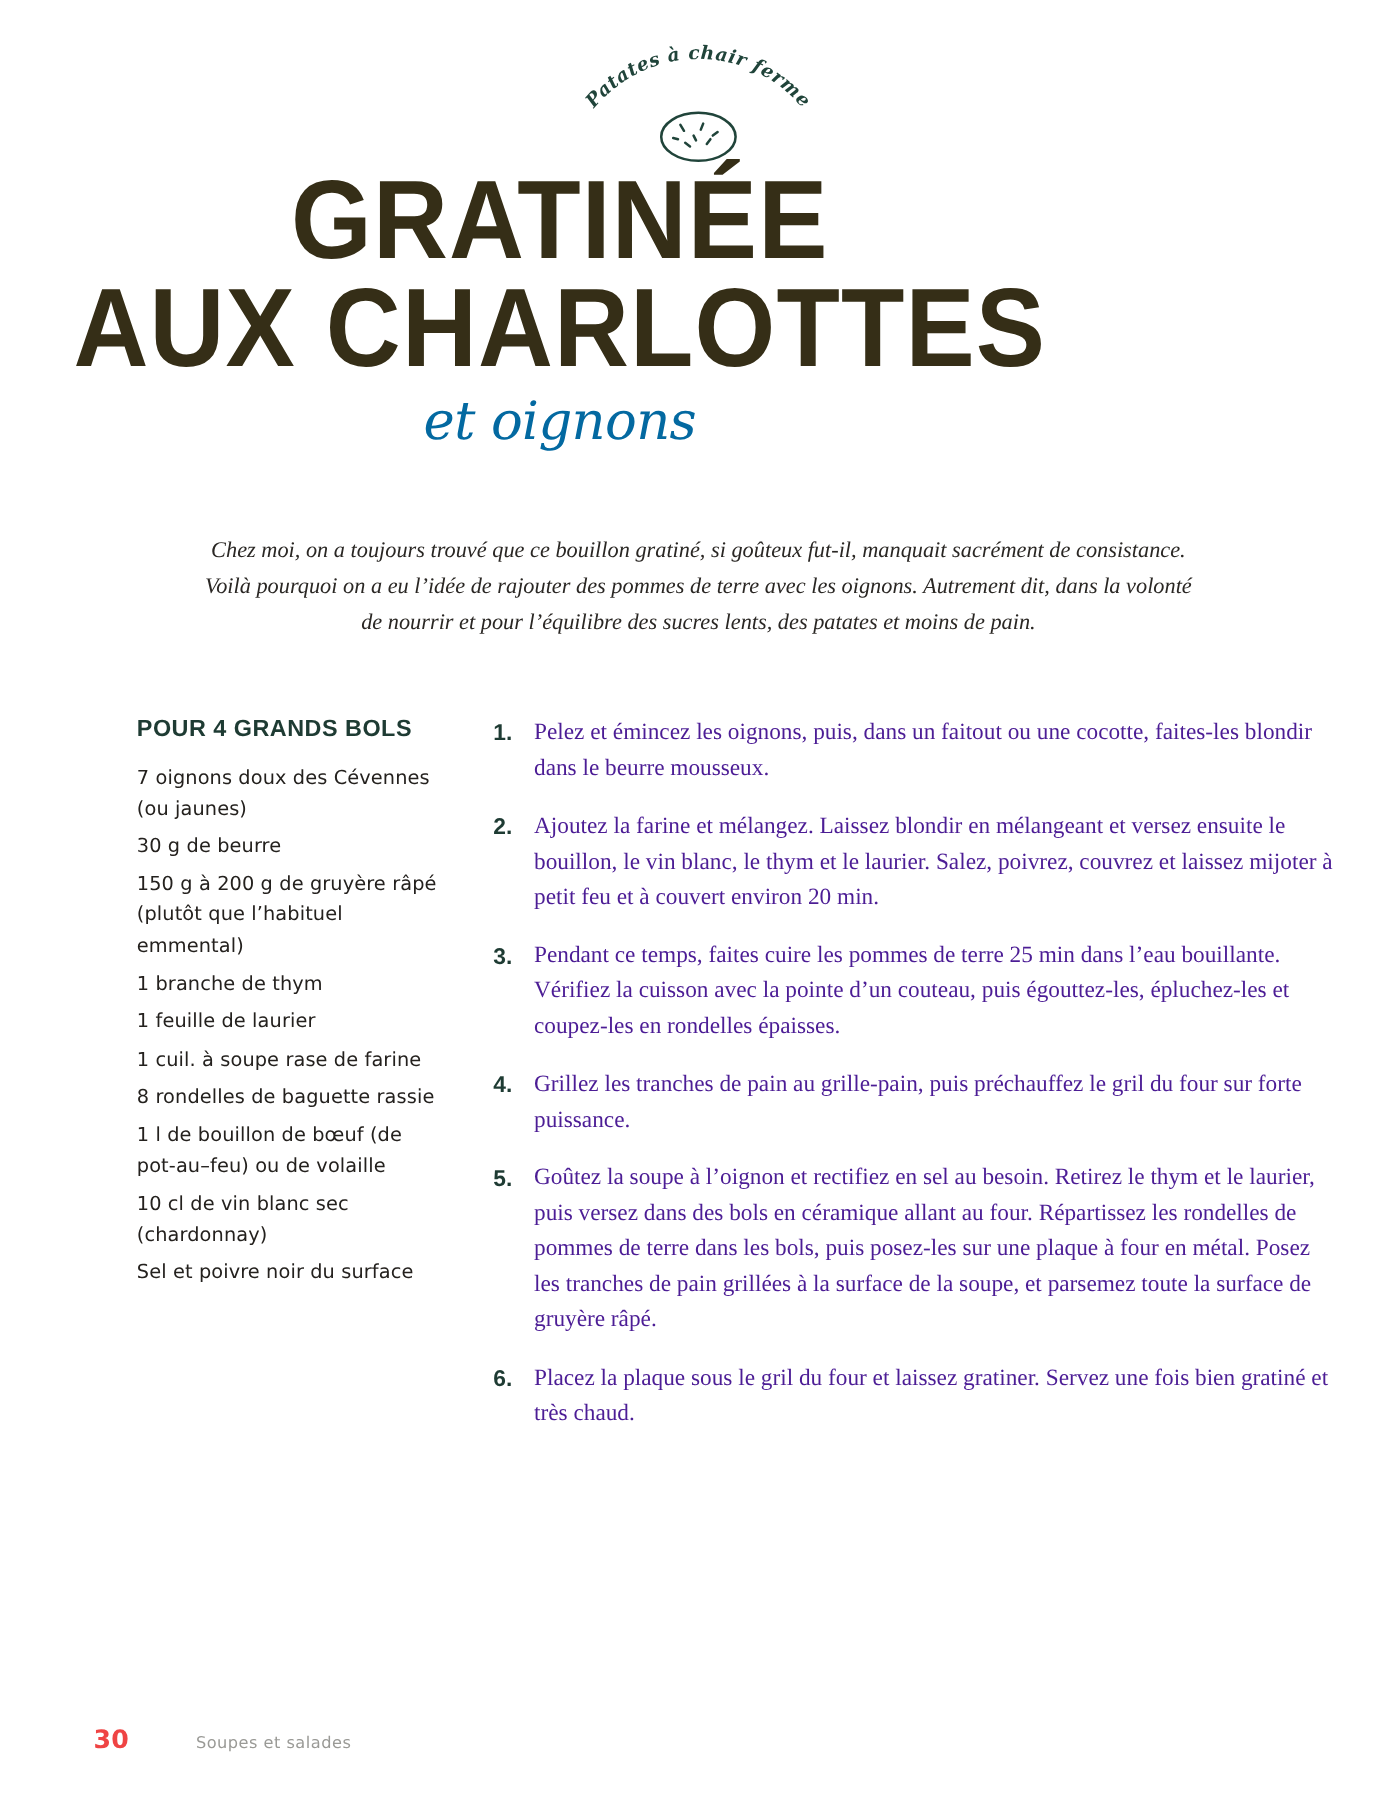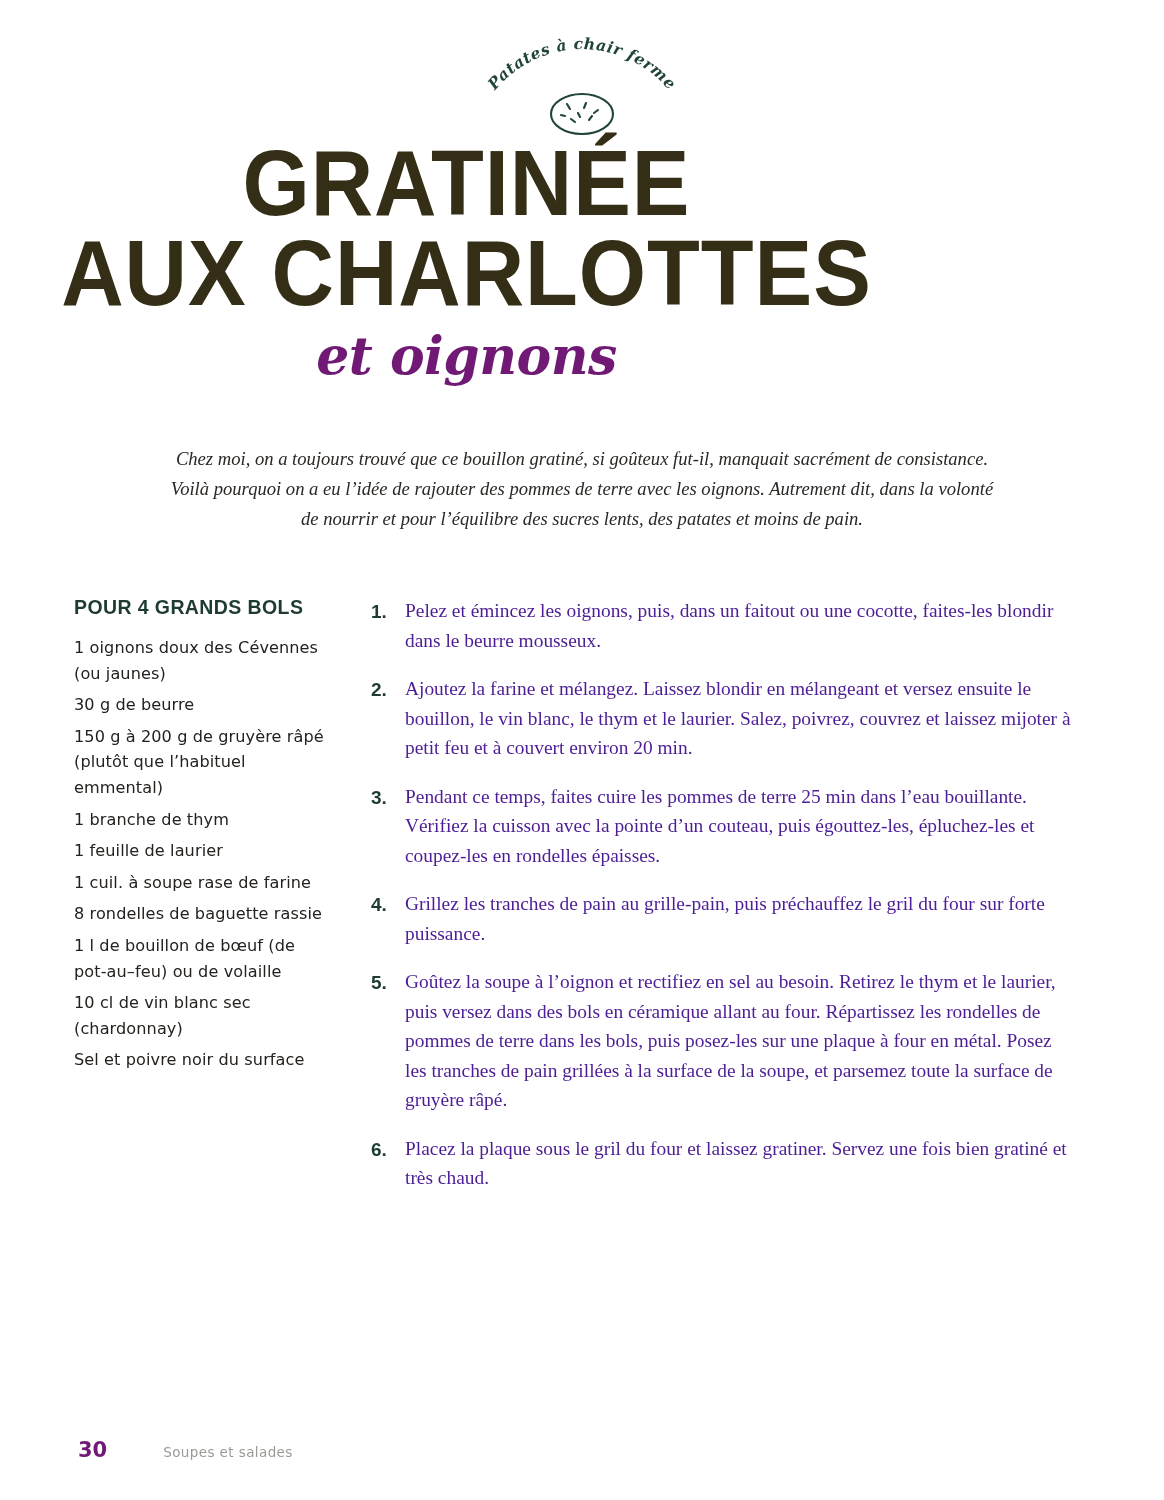--- a/index.html
+++ b/index.html
@@ -72,24 +72,24 @@
     margin: 0;
     transform: scaleX(0.93);
     transform-origin: center center;
   }
   .title-line2 {
     display: block;
   }
   .title-script {
     font-family: "DejaVu Serif", serif;
     font-style: italic;
-    font-weight: 700;
-    font-size: 52px;
+    font-weight: 400;
+    font-size: 44px;
     letter-spacing: -0.5px;
-    color: #701a75;
+    color: #0369a1;
     margin: 12px 0 0 0;
     line-height: 1;
   }
 
   
   .intro {
     position: absolute;
     top: 444px;
     left: 90px;
     width: 984px;
@@ -106,21 +106,21 @@
   .columns {
     position: absolute;
     top: 596px;
     left: 0;
     width: 1164px;
     display: flex;
     align-items: flex-start;
   }
   .col-ingredients {
     width: 252px;
-    margin-left: 74px;
+    margin-left: 114px;
     flex: 0 0 252px;
   }
   .col-steps {
     margin-left: 45px;
     width: 700px;
     flex: 0 0 700px;
   }
 
   .ing-heading {
     font-family: "Liberation Sans", sans-serif;
@@ -176,21 +176,21 @@
     position: absolute;
     left: 78px;
     bottom: 38px;
     display: flex;
     align-items: baseline;
   }
   .footer-page {
     font-family: "DejaVu Sans", sans-serif;
     font-weight: 700;
     font-size: 21px;
-    color: #701a75;
+    color: #ef4444;
     margin-right: 56px;
   }
   .footer-section {
     font-family: "DejaVu Sans", sans-serif;
     font-size: 13.5px;
     color: #9a9a96;
     letter-spacing: 0.4px;
   }
 </style>
 </head>
@@ -233,21 +233,21 @@
     <p>Chez moi, on a toujours trouvé que ce bouillon gratiné, si goûteux fut-il, manquait sacrément de consistance.</p>
     <p>Voilà pourquoi on a eu l’idée de rajouter des pommes de terre avec les oignons. Autrement dit, dans la volonté</p>
     <p>de nourrir et pour l’équilibre des sucres lents, des patates et moins de pain.</p>
   </div>
 
   <div class="columns">
 
     <div class="col-ingredients">
       <h2 class="ing-heading">POUR 4 GRANDS BOLS</h2>
       <ul class="ing-list">
-        <li class="ing-item">1 oignons doux des Cévennes (ou jaunes)</li>
+        <li class="ing-item">7 oignons doux des Cévennes (ou jaunes)</li>
         <li class="ing-item">30 g de beurre</li>
         <li class="ing-item">150 g à 200 g de gruyère râpé (plutôt que l’habituel emmental)</li>
         <li class="ing-item">1 branche de thym</li>
         <li class="ing-item">1 feuille de laurier</li>
         <li class="ing-item">1 cuil. à soupe rase de farine</li>
         <li class="ing-item">8 rondelles de baguette rassie</li>
         <li class="ing-item">1 l de bouillon de bœuf (de pot-au–feu) ou de volaille</li>
         <li class="ing-item">10 cl de vin blanc sec (chardonnay)</li>
         <li class="ing-item">Sel et poivre noir du surface</li>
       </ul>

